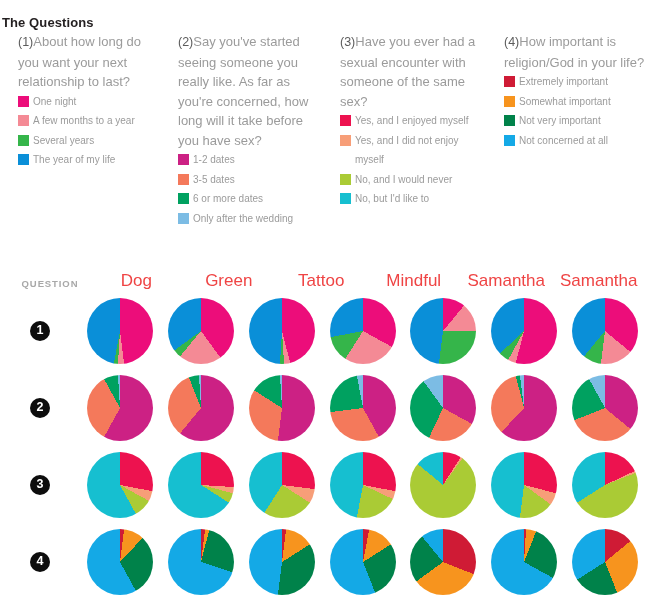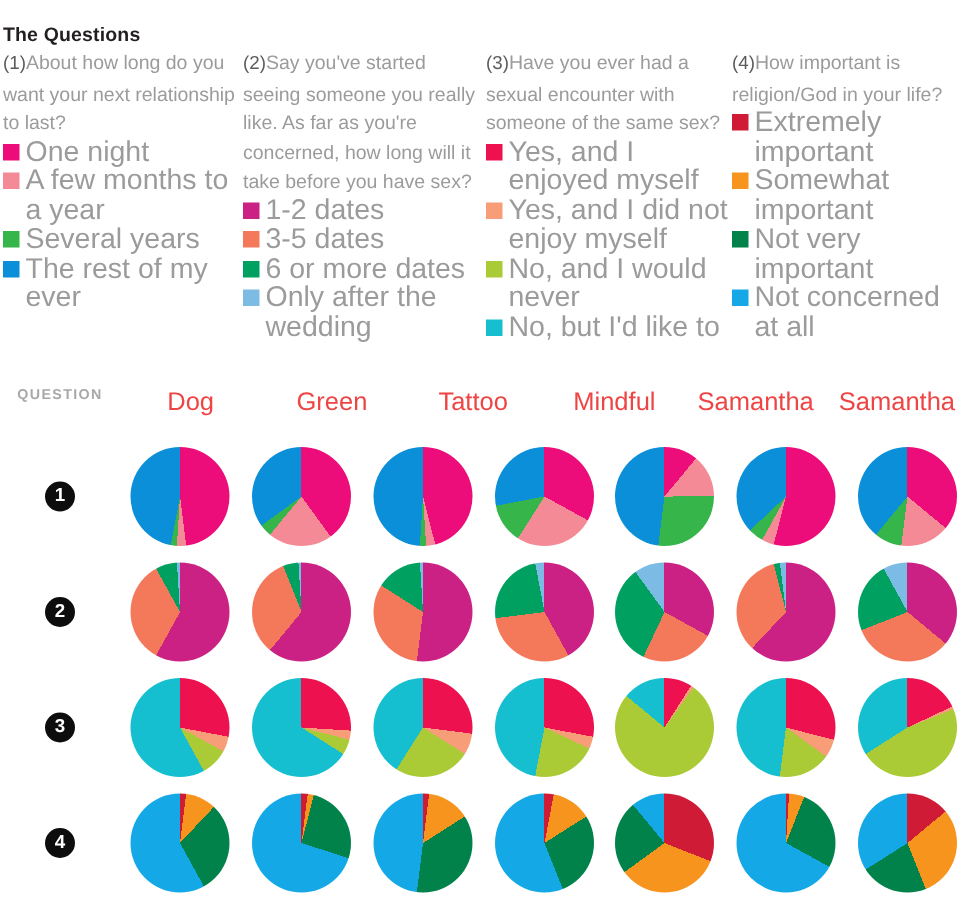--- a/index.html
+++ b/index.html
@@ -29,21 +29,21 @@
     color: #231f20;
     padding: 3px 0 2px 2px;
     letter-spacing: 0.1px;
   }
   #questions-columns {
     display: flex;
     align-items: flex-start;
   }
   .q-col {
     width: 160px;
-    padding-left: 2px;
+    padding-left: 18px;
     box-sizing: border-box;
   }
   .q-col.col2 { width: 162px; }
   .q-col.col3 { width: 164px; }
   .q-col.col4 { width: 159px; }
 
   .q-prompt {
     font-size: 13px;
     line-height: 19.5px;
     color: #9b9b9b;
@@ -63,36 +63,37 @@
     color: #9b9b9b;
   }
   .swatch {
     width: 11px;
     height: 11px;
     flex: 0 0 11px;
     margin-top: 4px;
     margin-right: 4px;
   }
   .opt-label {
-    font-size: 19px;
+    font-size: 10px;
     line-height: 19.5px;
     color: #9b9b9b;
   }
 
   
   #grid-block {
     position: absolute;
     left: 0;
     top: 258px;
     width: 645px;
   }
   #grid-header {
     display: flex;
-    align-items: flex-start;
+    align-items: flex-end;
     height: 34px;
+    margin-left: 10px;
   }
   #question-col-label {
     width: 80px;
     flex: 0 0 80px;
     font-size: 9.5px;
     font-weight: bold;
     letter-spacing: 0.9px;
     color: #a8a8a8;
     text-align: center;
     padding-bottom: 3px;
@@ -157,21 +158,21 @@
           <div class="q-option">
             <span class="swatch" style="background: rgb(244, 138, 149);"></span>
             <span class="opt-label">A few months to a year</span>
           </div>
           <div class="q-option">
             <span class="swatch" style="background: rgb(53, 181, 74);"></span>
             <span class="opt-label">Several years</span>
           </div>
           <div class="q-option">
             <span class="swatch" style="background: rgb(10, 143, 216);"></span>
-            <span class="opt-label">The rest of my ever</span>
+            <span class="opt-label">The year of my life</span>
           </div>
         </div>
       </div>
       <div class="q-col col2">
         <div class="q-prompt"><span class="q-num">(2)</span><span>Say you've started seeing someone you really like. As far as you're concerned, how long will it take before you have sex?</span></div>
         <div class="q-options">
           <div class="q-option">
             <span class="swatch" style="background: rgb(204, 33, 132);"></span>
             <span class="opt-label">1-2 dates</span>
           </div>

